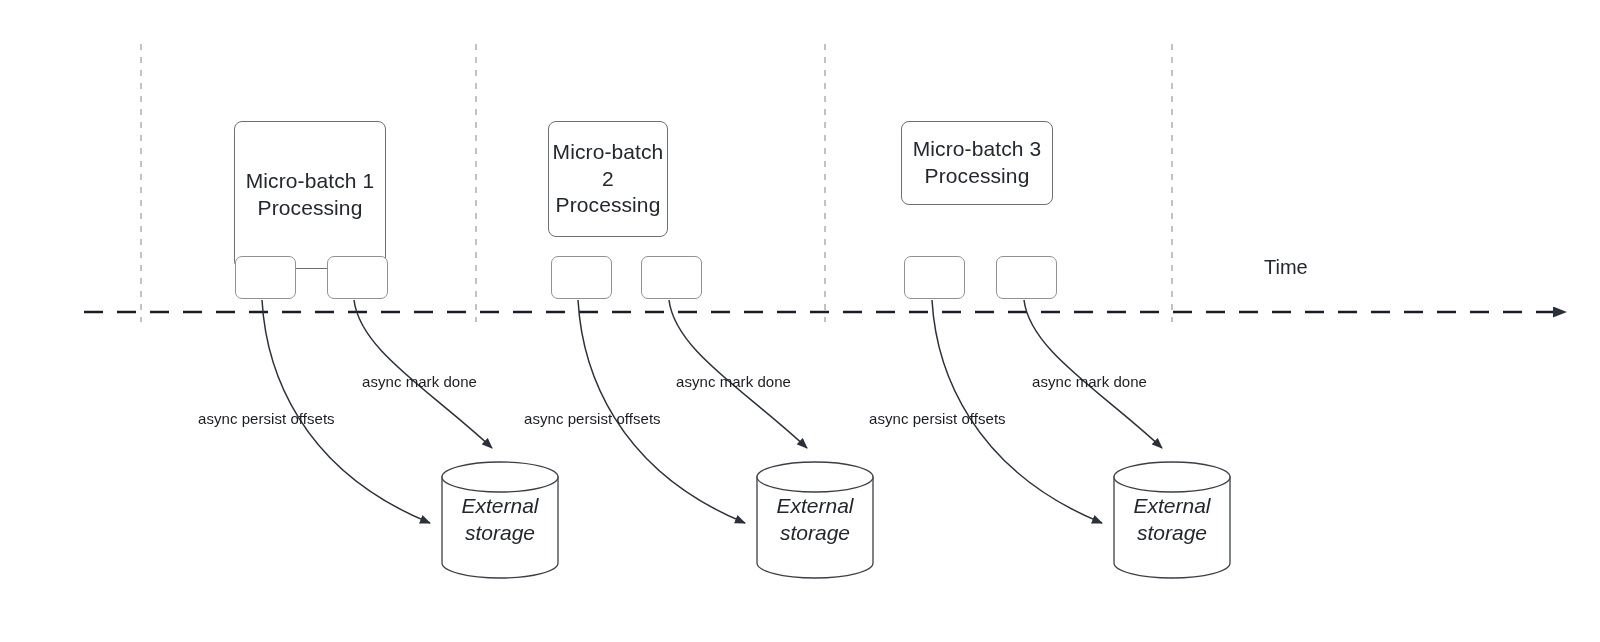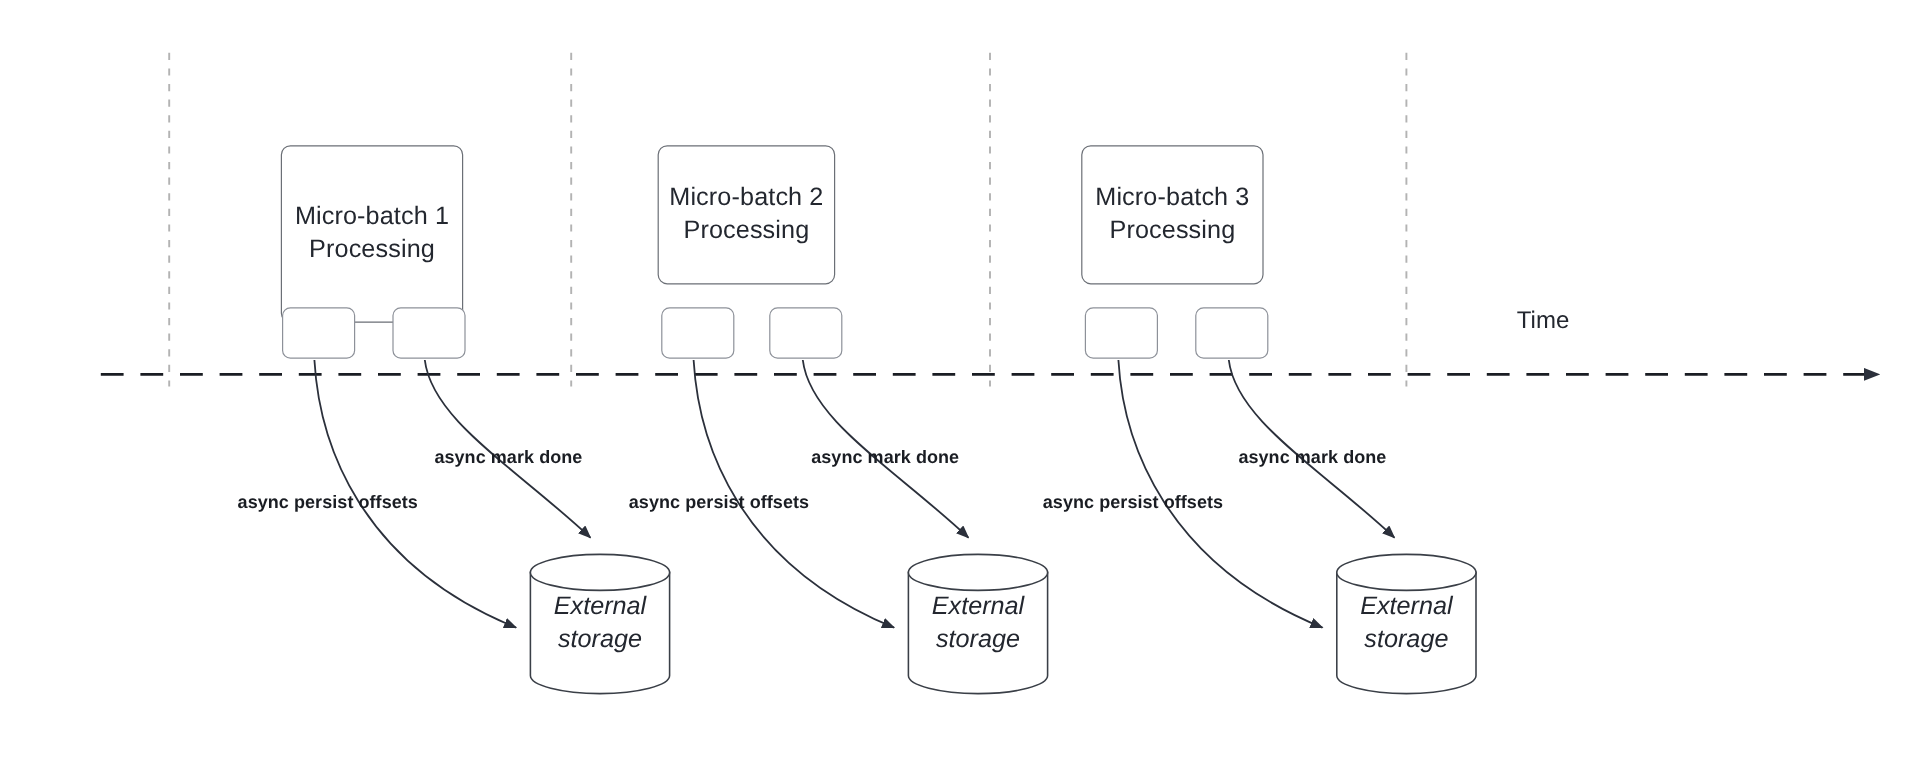--- a/index.html
+++ b/index.html
@@ -48,21 +48,21 @@
   .task-box {
     position: absolute;
     box-sizing: border-box;
     background: #ffffff;
     border: 1px solid #8d9199;
     border-radius: 7px;
   }
   .edge-label {
     position: absolute;
     font-size: 15px;
-    font-weight: bold;
+    font-weight: normal;
     color: #1a1d23;
     white-space: nowrap;
     letter-spacing: 0.05px;
   }
   .storage-node {
     position: absolute;
     font-style: italic;
   }
   .storage-node .storage-label {
     position: absolute;
@@ -138,33 +138,33 @@
 Processing</span>
       </div>
       <div class="task-box" style="left: 235px; top: 256px; width: 61px; height: 43px;"></div>
       <div class="task-box" style="left: 327px; top: 256px; width: 61px; height: 43px;"></div>
       <div class="edge-label" style="left: 198px; top: 410px;">async persist offsets</div>
       <div class="edge-label" style="left: 362px; top: 373px;">async mark done</div>
       <div class="storage-node" style="left: 442px; top: 462px; width: 116px; height: 116px;">
         <div class="storage-label" style="top: 30px;">External
 storage</div>
       </div>
-      <div class="node-box" style="left: 548px; top: 121px; width: 148px; height: 116px;">
+      <div class="node-box" style="left: 548px; top: 121px; width: 120px; height: 116px;">
         <span class="node-label">Micro-batch 2
 Processing</span>
       </div>
       <div class="task-box" style="left: 551px; top: 256px; width: 61px; height: 43px;"></div>
       <div class="task-box" style="left: 641px; top: 256px; width: 61px; height: 43px;"></div>
       <div class="edge-label" style="left: 524px; top: 410px;">async persist offsets</div>
       <div class="edge-label" style="left: 676px; top: 373px;">async mark done</div>
       <div class="storage-node" style="left: 757px; top: 462px; width: 116px; height: 116px;">
         <div class="storage-label" style="top: 30px;">External
 storage</div>
       </div>
-      <div class="node-box" style="left: 901px; top: 121px; width: 152px; height: 116px; justify-content: center;">
+      <div class="node-box" style="left: 901px; top: 121px; width: 152px; height: 84px; justify-content: center;">
         <span class="node-label">Micro-batch 3
 Processing</span>
       </div>
       <div class="task-box" style="left: 904px; top: 256px; width: 61px; height: 43px;"></div>
       <div class="task-box" style="left: 996px; top: 256px; width: 61px; height: 43px;"></div>
       <div class="edge-label" style="left: 869px; top: 410px;">async persist offsets</div>
       <div class="edge-label" style="left: 1032px; top: 373px;">async mark done</div>
       <div class="storage-node" style="left: 1114px; top: 462px; width: 116px; height: 116px;">
         <div class="storage-label" style="top: 30px;">External
 storage</div>

